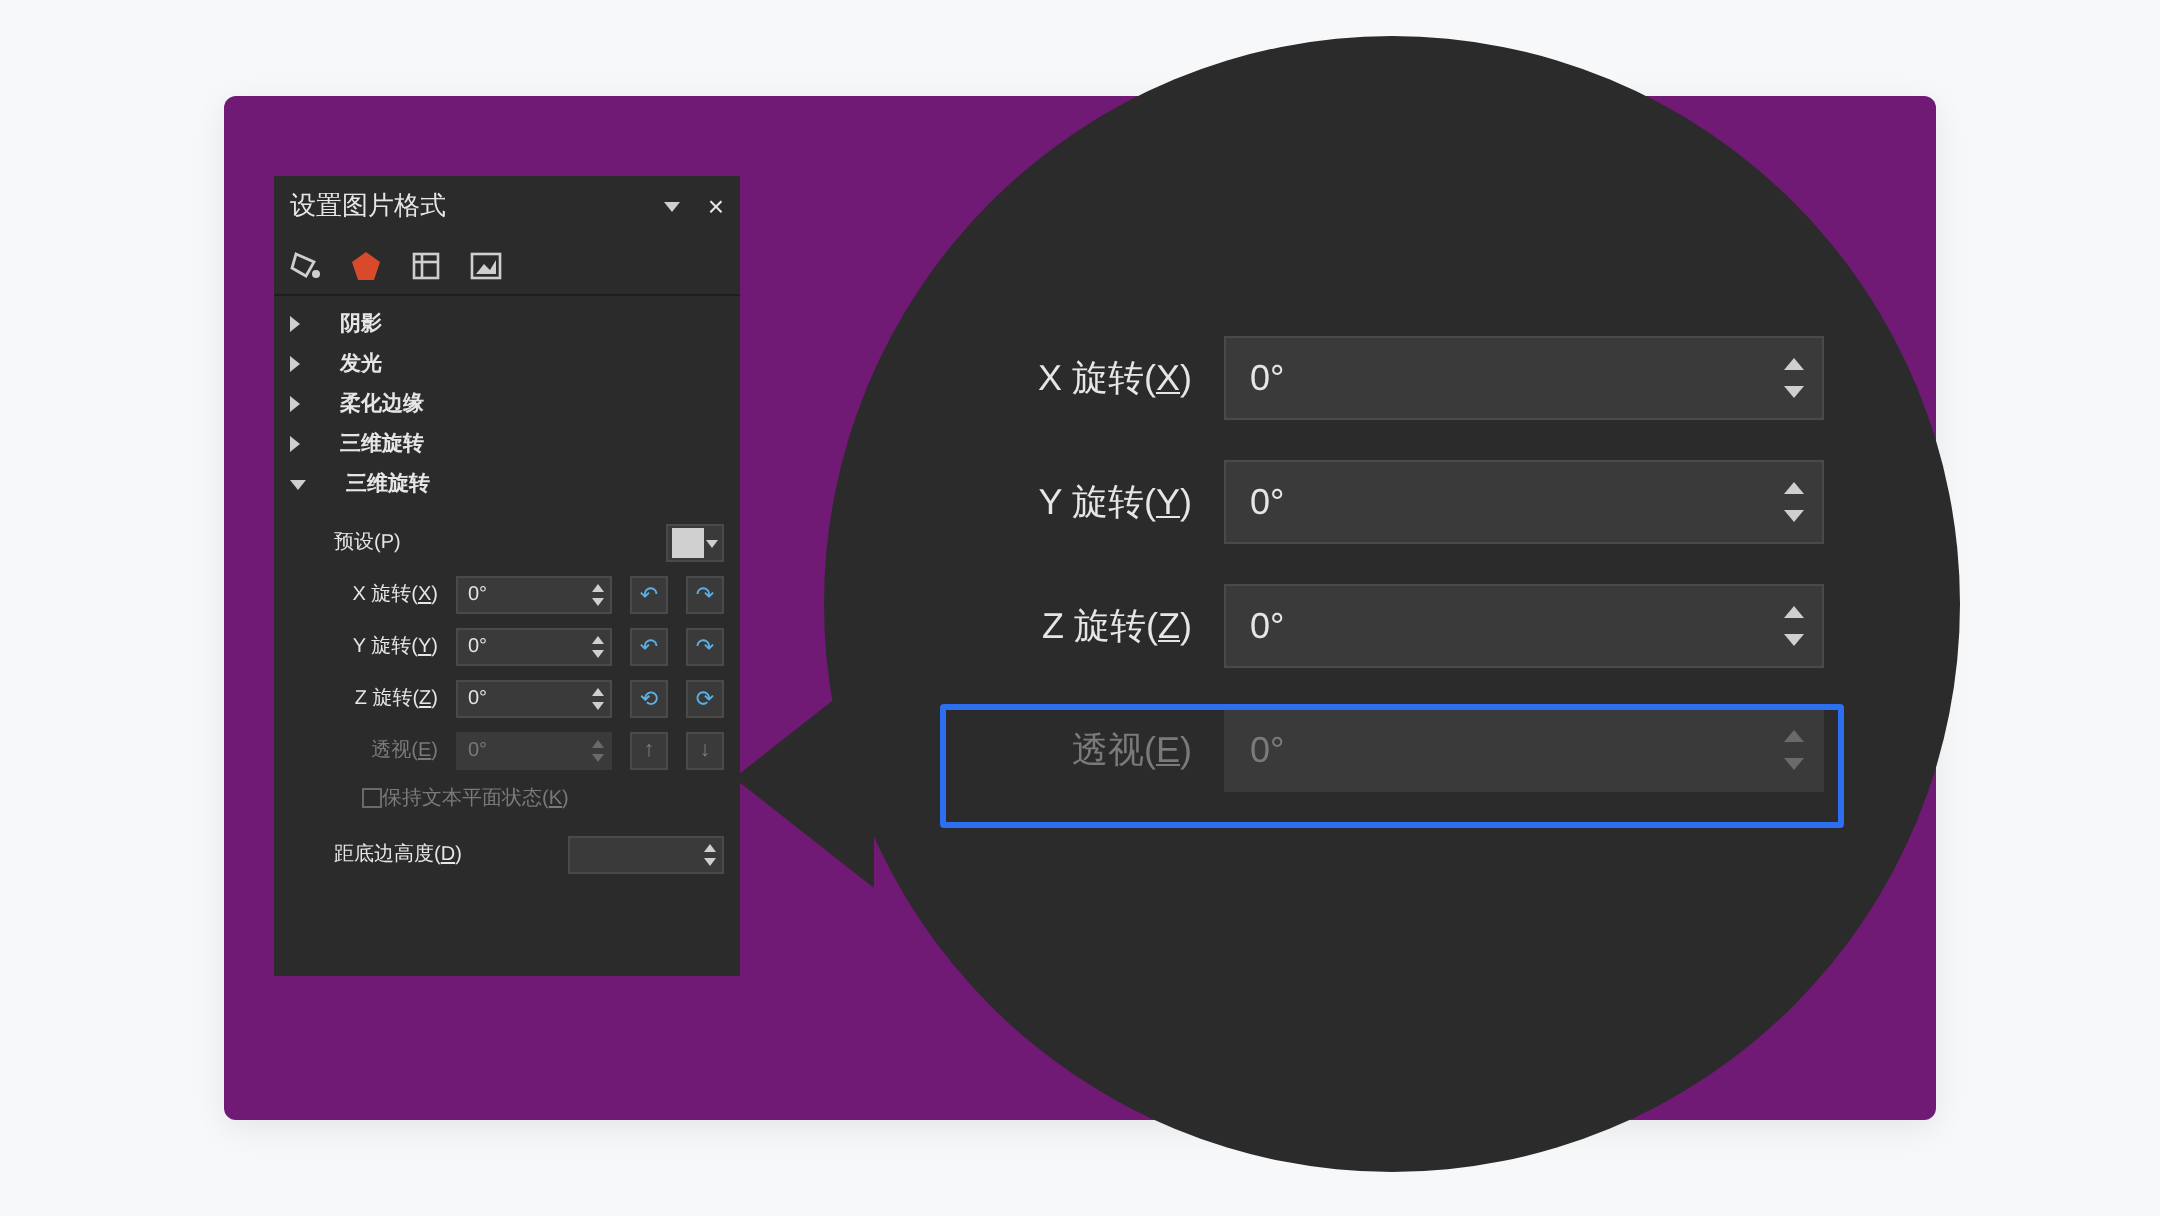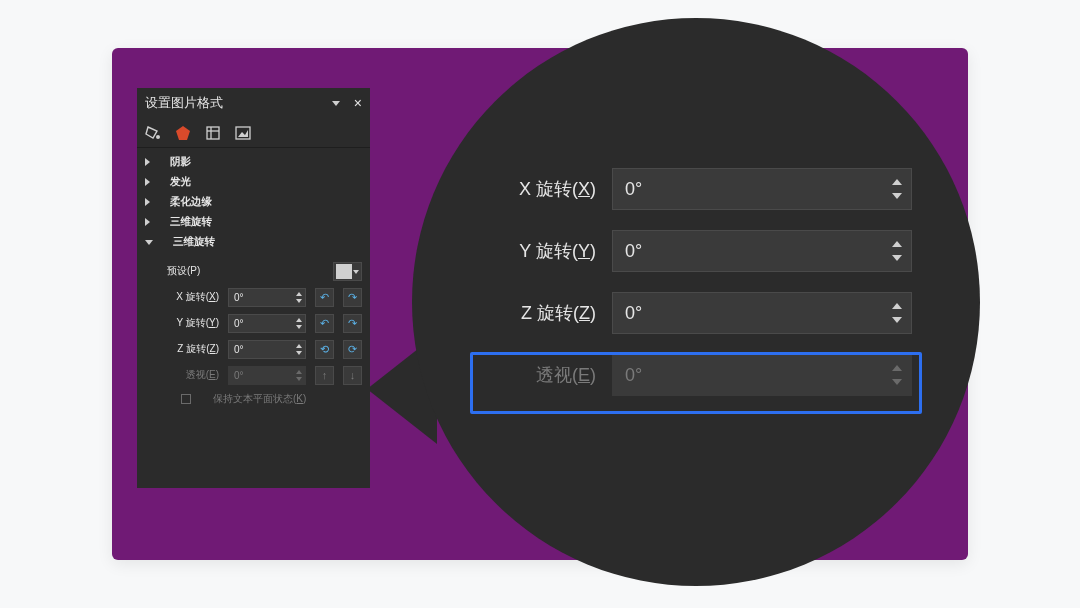--- a/index.html
+++ b/index.html
@@ -149,21 +149,21 @@
     width: 16px; height: 15px; background: #d0d0d0; margin: 0 2px;
   }
   .swatch-dd {
     position: absolute; right: 2px; top: 7px;
     width: 0; height: 0;
     border-left: 3px solid transparent;
     border-right: 3px solid transparent;
     border-top: 4px solid #cfcfcf;
   }
   .chk-row {
-    display: flex; align-items: center; gap: 22px;
+    display: flex; align-items: center; gap: 0;
     height: 22px; font-size: 10px;
     color: #7a7a7a;
     padding-left: 14px;
   }
   .chk-box {
     width: 10px; height: 10px; border: 1px solid #6a6a6a;
   }
   .spacer { flex: 1; }
   
   .callout-tri {
@@ -366,20 +366,31 @@
           </span>
           <span class="btn-sq dim">↑</span>
           <span class="btn-sq dim">↓</span>
         </div>
 
         <div class="chk-row">
           <span class="chk-box"></span>
           <span>保持文本平面状态(<span class="u">K</span>)</span>
         </div>
 
+        <div class="row" style="margin-top:4px">
+          <span class="row-lbl" style="flex:0 0 80px;text-align:left">距底边高度(<span class="u">D</span>)</span>
+          <span class="spacer"></span>
+          <span class="spin" style="flex:0 0 78px">
+            <span></span>
+            <span class="spin-arrows">
+                <span class="spa-up"></span>
+                <span class="spa-down"></span>
+              </span>
+          </span>
+        </div>
       </div>
     </div>
   </div>
 
   <div class="callout-tri"></div>
 
   <div class="mag">
     <div class="mag-inner">
       <div class="mag-row">
         <span class="mag-lbl">X 旋转(<span class="u">X</span>)</span>

